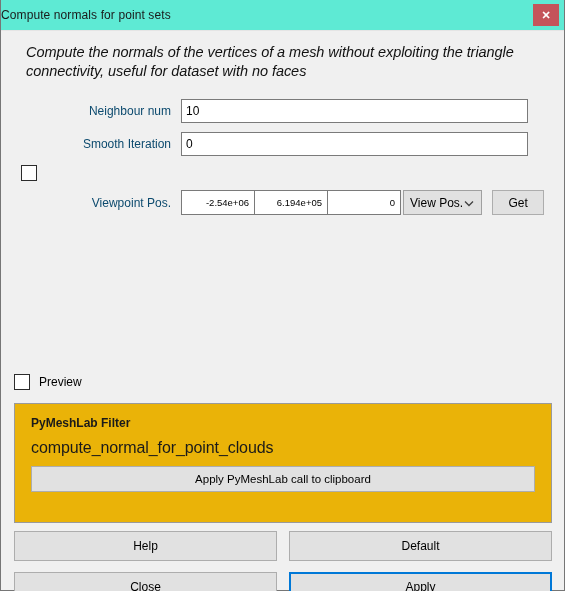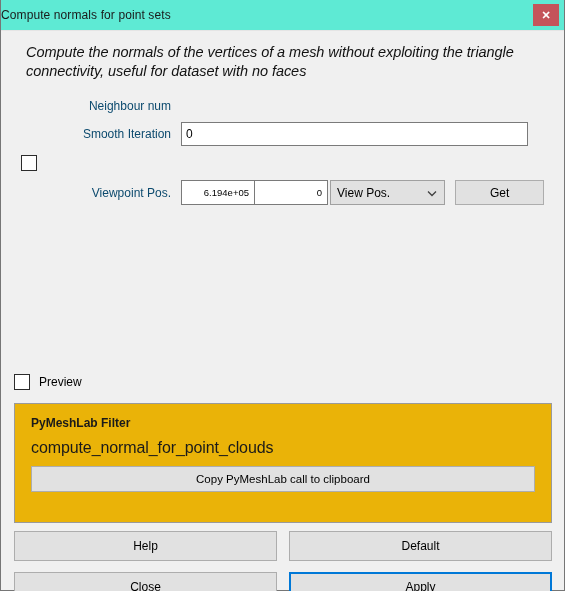--- a/index.html
+++ b/index.html
@@ -278,33 +278,35 @@
   </div>
 
   <div class="body">
 
     <div class="description">Compute the normals of the vertices of a mesh without exploiting the triangle connectivity, useful for dataset with no faces</div>
 
     <div class="form">
 
       <div class="row">
         <div class="row-label">Neighbour num</div>
+        <input class="text-input" type="text" value="10" style="">
       </div>
 
       <div class="row">
         <div class="row-label">Smooth Iteration</div>
         <input class="text-input" type="text" value="0" style="">
       </div>
 
       <div class="row">
         <div class="checkbox"></div>
       </div>
 
       <div class="vp-row">
         <div class="row-label">Viewpoint Pos.</div>
+        <input class="spin" type="text" value="-2.54e+06" style="">
         <input class="spin" type="text" value="6.194e+05" style="">
         <input class="spin" type="text" value="0" style="">
         <div class="combo">
           <span class="combo-label">View Pos.</span>
           <span class="chev">
             <svg width="12" height="12" viewBox="0 0 12 12">
               <polyline points="2,4.5 6,8.5 10,4.5" fill="none" stroke="#404040" stroke-width="1.3"></polyline>
             </svg>
           </span>
         </div>
@@ -314,21 +316,21 @@
     </div>
 
     <div class="preview-row">
       <div class="checkbox"></div>
       <span class="preview-label">Preview</span>
     </div>
 
     <div class="groupbox">
       <div class="group-title">PyMeshLab Filter</div>
       <div class="filter-name">compute_normal_for_point_clouds</div>
-      <div class="copy-button">Copy PyMeshLab call to clipboard</div>
+      <div class="copy-button">Apply PyMeshLab call to clipboard</div>
     </div>
 
     <div class="btn-grid">
       <div class="dlg-button">Help</div>
       <div class="dlg-button">Default</div>
       <div class="dlg-button">Close</div>
       <div class="dlg-button default-focus">Apply</div>
     </div>
 
   </div>

